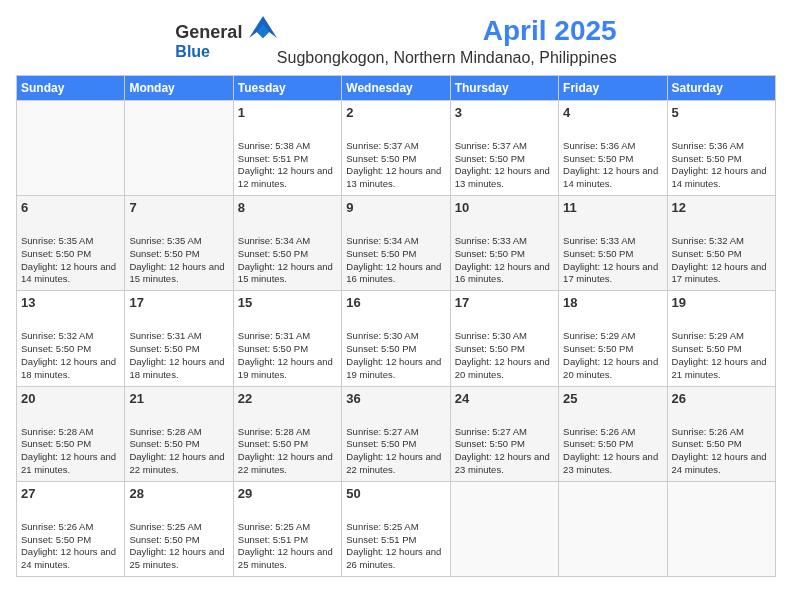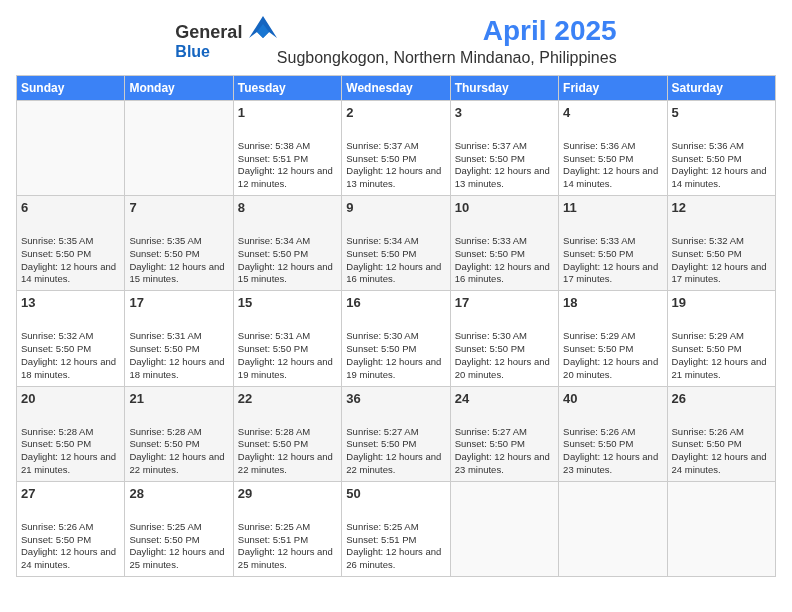--- a/index.html
+++ b/index.html
@@ -227,21 +227,21 @@
         </td>
         <td class="row-shade">
           <span class="day-number">36</span>
           <div class="day-info">Sunrise: 5:27 AM<br>Sunset: 5:50 PM<br>Daylight: 12 hours and 22 minutes.</div>
         </td>
         <td class="row-shade">
           <span class="day-number">24</span>
           <div class="day-info">Sunrise: 5:27 AM<br>Sunset: 5:50 PM<br>Daylight: 12 hours and 23 minutes.</div>
         </td>
         <td class="row-shade">
-          <span class="day-number">40</span>
+          <span class="day-number">25</span>
           <div class="day-info">Sunrise: 5:26 AM<br>Sunset: 5:50 PM<br>Daylight: 12 hours and 23 minutes.</div>
         </td>
         <td class="row-shade">
           <span class="day-number">26</span>
           <div class="day-info">Sunrise: 5:26 AM<br>Sunset: 5:50 PM<br>Daylight: 12 hours and 24 minutes.</div>
         </td>
       </tr>
       <tr>
         <td class="row-white">
           <span class="day-number">27</span>

